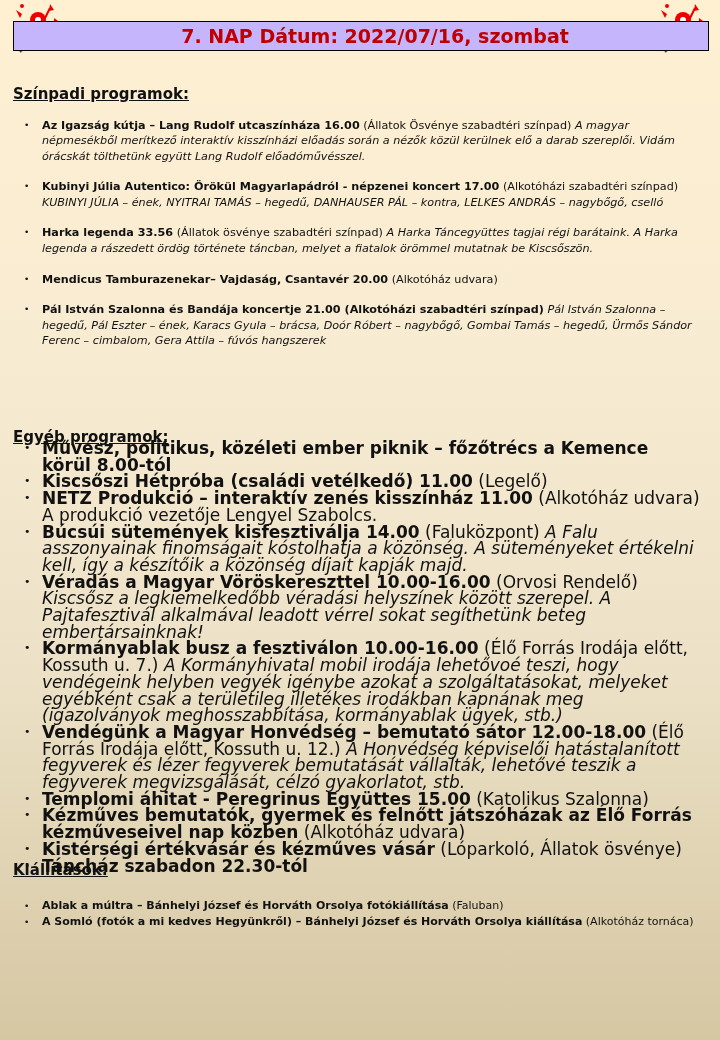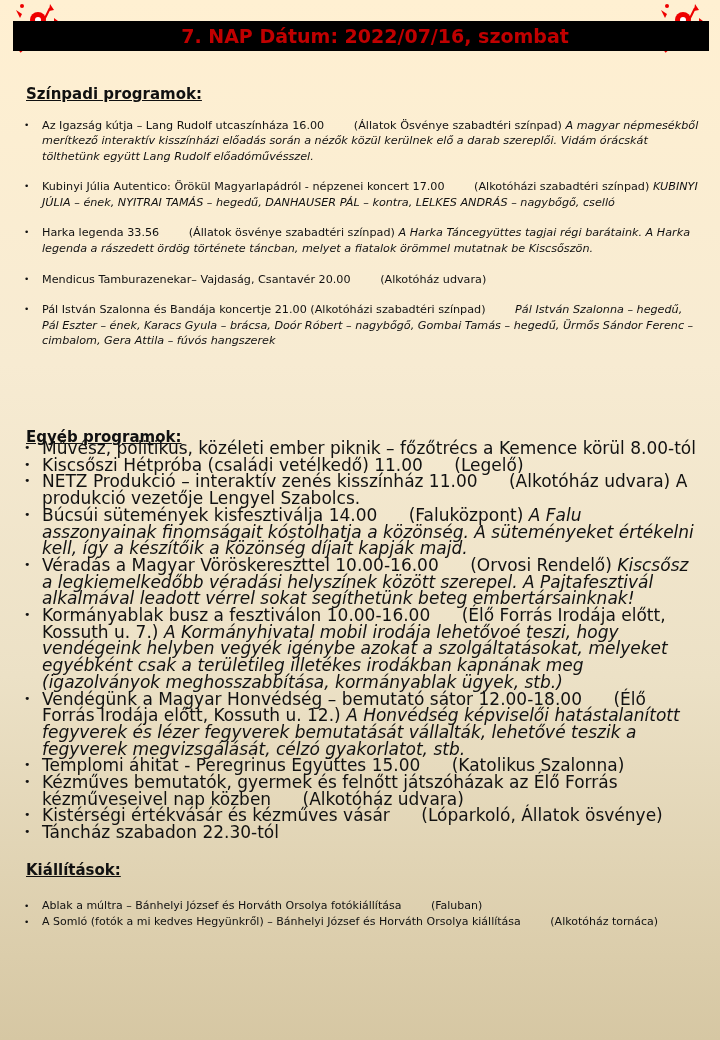--- a/index.html
+++ b/index.html
@@ -5,49 +5,49 @@
   html, body { margin:0; padding:0; }
   body {
     width:720px; height:1040px; overflow:hidden;
     background: linear-gradient(to bottom, #fff0d2 0%, #f7ebd2 35%, #ece1c6 65%, #d6c7a3 100%);
     font-family: "DejaVu Sans", sans-serif;
     color:#111;
     position:relative;
   }
   .title-box {
     position:absolute; left:13px; top:21px; width:696px; height:30px;
-    background:#000000; border:1px solid #000; box-sizing:border-box;
+    background:#c4b5fd; border:1px solid #000; box-sizing:border-box;
     display:flex; align-items:center; justify-content:center;
   }
   .title-text {
     font-family: "DejaVu Sans", sans-serif;
     font-weight:bold; font-size:19px; color:#c00000;
     letter-spacing:0px; margin-left:28px;
   }
   .ornament { position:absolute; top:0; width:52px; height:55px; }
   .ornament.left { left:10px; }
   .ornament.right { left:655px; }
 
   .section-title {
-    position:absolute; left:26px;
+    position:absolute; left:13px;
     font-weight:bold; font-size:15px; text-decoration:underline;
     font-family: "DejaVu Sans", sans-serif;
   }
   ul { list-style:none; margin:0; padding:0; position:absolute; left:24px; width:676px; }
   li { position:relative; padding-left:18px; }
   li::before { content:"\2022"; position:absolute; left:0; top:0; }
   .small li { font-size:11.2px; line-height:15.3px; margin-bottom:15.5px; }
   .small li::before { font-size:9px; }
   .large li { font-size:17px; line-height:16.7px; }
   .large li::before { font-size:11px; }
   .exh li { font-size:11px; line-height:16.2px; }
   .exh li::before { font-size:9px; }
-  .b { font-weight:normal;text-align:center; }
+  .b { font-weight:bold;text-align:center; }
   .i { font-style:italic; }
-  .n { font-weight:normal;margin-left:26px; }
+  .n { font-weight:normal; }
 </style>
 </head>
 <body>
 
 <svg class="ornament left" viewBox="0 0 52 55">
   <g fill="#ee0000">
     <circle cx="28" cy="20" r="8"></circle>
       <circle cx="28" cy="20" r="3" fill="#fff"></circle>
     <circle cx="16" cy="32" r="5"></circle>
       <circle cx="16" cy="32" r="2" fill="#fff"></circle>

